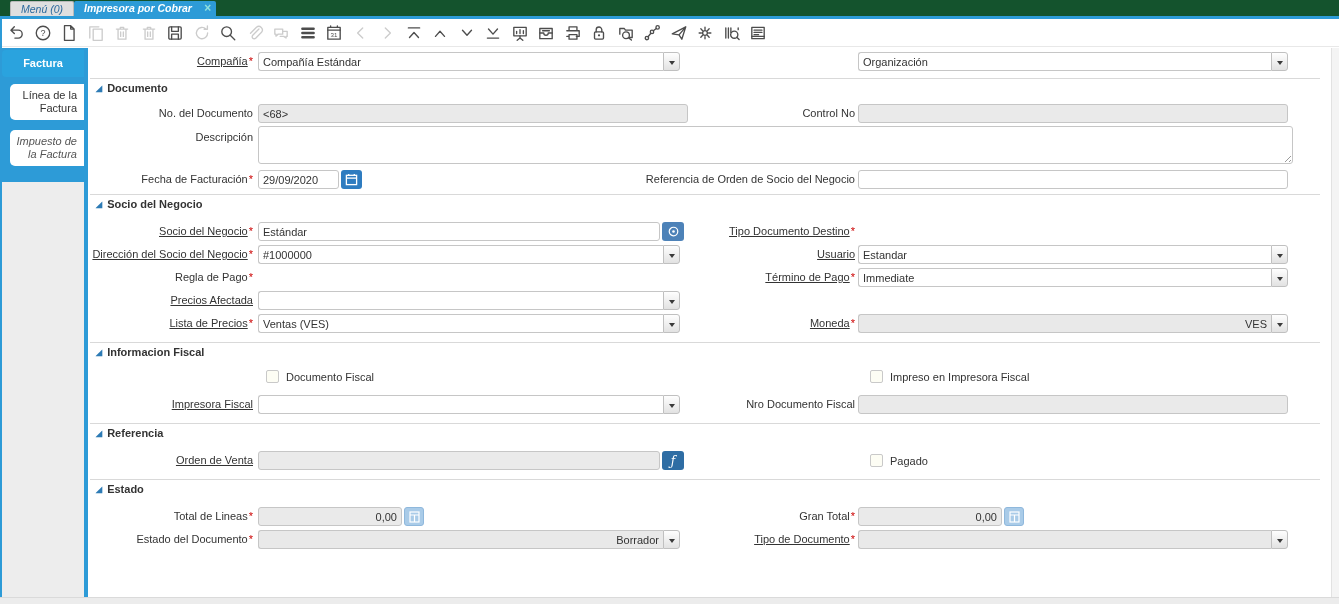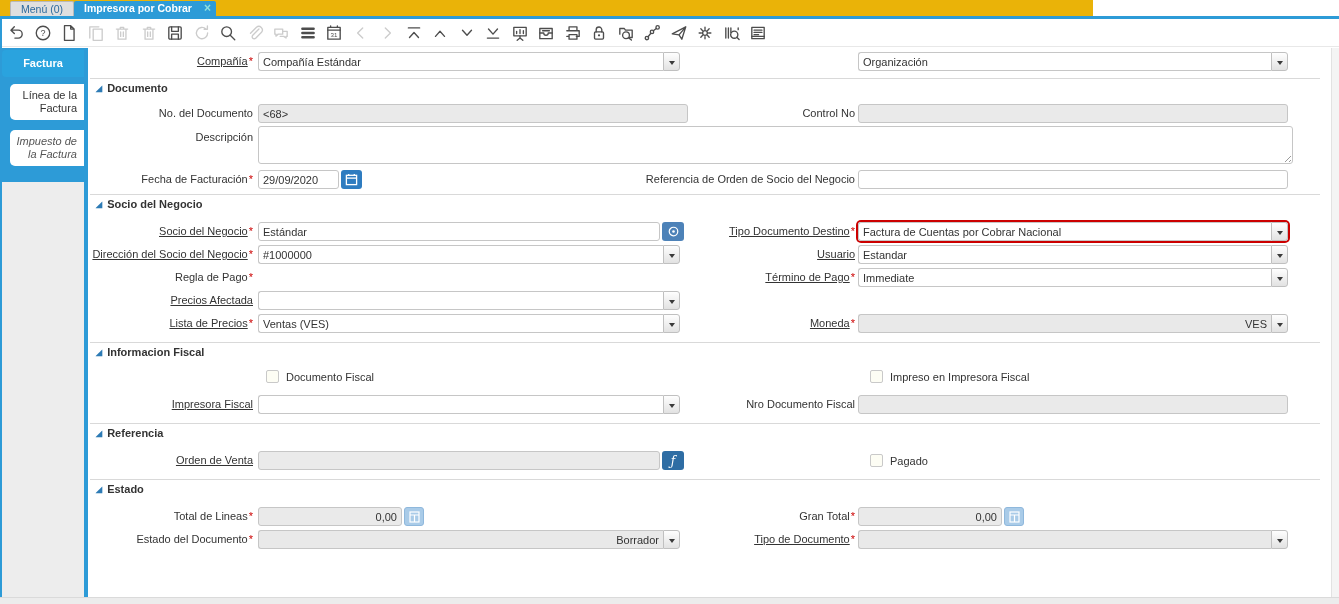--- a/index.html
+++ b/index.html
@@ -1,19 +1,19 @@
 <!DOCTYPE html>
 <html style="--accent: #2d9bd7; --alert: #cc0000;"><head>
 <meta charset="utf-8">
 <style>
   html,body{margin:0;padding:0;background:#fff;}
   #app{position:relative;width:1339px;height:604px;overflow:hidden;
        font-family:"Liberation Sans",sans-serif;font-size:11px;color:#333;background:#fff;}
   
-  .tabbar{position:absolute;left:0;top:0;width:1093px;height:18px;background:#eab308;}
+  .tabbar{position:absolute;left:0;top:0;width:1339px;height:18px;background:#14532d;font-style:italic;}
   .tabbar .underline{position:absolute;left:0;top:16px;width:1339px;height:3px;background:var(--accent);}
   .wtab{position:absolute;top:1px;height:15px;line-height:15px;border-radius:2px 2px 0 0;
         padding:0 10px;font-size:10.5px;cursor:default;}
   .wtab.menu{left:10px;background:#dfdfdf;border:1px solid #b9b9b9;border-bottom:none;color:#2d6a9e;}
   .wtab.active{left:74px;background:var(--accent);color:#fff;font-weight:bold;padding-right:24px;}
   .wtab.active .x{position:absolute;right:5px;top:0px;color:#8fe0de;font-weight:bold;font-size:12px;}
   
   .toolbar{position:absolute;left:0;top:19px;width:1339px;height:28px;background:#fff;
            border-bottom:1px solid #e8e8e8;display:flex;align-items:center;padding-left:7px;box-sizing:border-box;}
   .tbi{width:18px;height:18px;margin-right:8.5px;color:#4d4d4d;display:inline-flex;}
@@ -340,26 +340,20 @@
     </div>
     <div class="sbtn bp" style="left:574px;top:174px;">
       <svg width="13" height="13" viewBox="0 0 14 14">
           <circle cx="7" cy="7" r="4.6" fill="none" stroke="#fff" stroke-width="1.3"></circle>
           <circle cx="7" cy="7" r="1.4" fill="#fff"></circle>
         </svg>
     </div>
     <div class="lbl2 u" style="top:174px;">
       <span class="t">Tipo Documento Destino</span><span class="req">*</span>
     </div>
-    <div class="combo alert" style="left:770px;top:174px;width:430px;">
-      <input class="cin" value="Factura de Cuentas por Cobrar Nacional" style="">
-      <span class="cbtn">
-          <i></i>
-        </span>
-    </div>
 
     <div class="lbl u" style="top:197px;">
       <span class="t">Dirección del Socio del Negocio</span><span class="req">*</span>
     </div>
     <div class="combo" style="left:170px;top:197px;width:422px;">
       <input class="cin" value="#1000000" style="">
       <span class="cbtn">
           <i></i>
         </span>
     </div>

